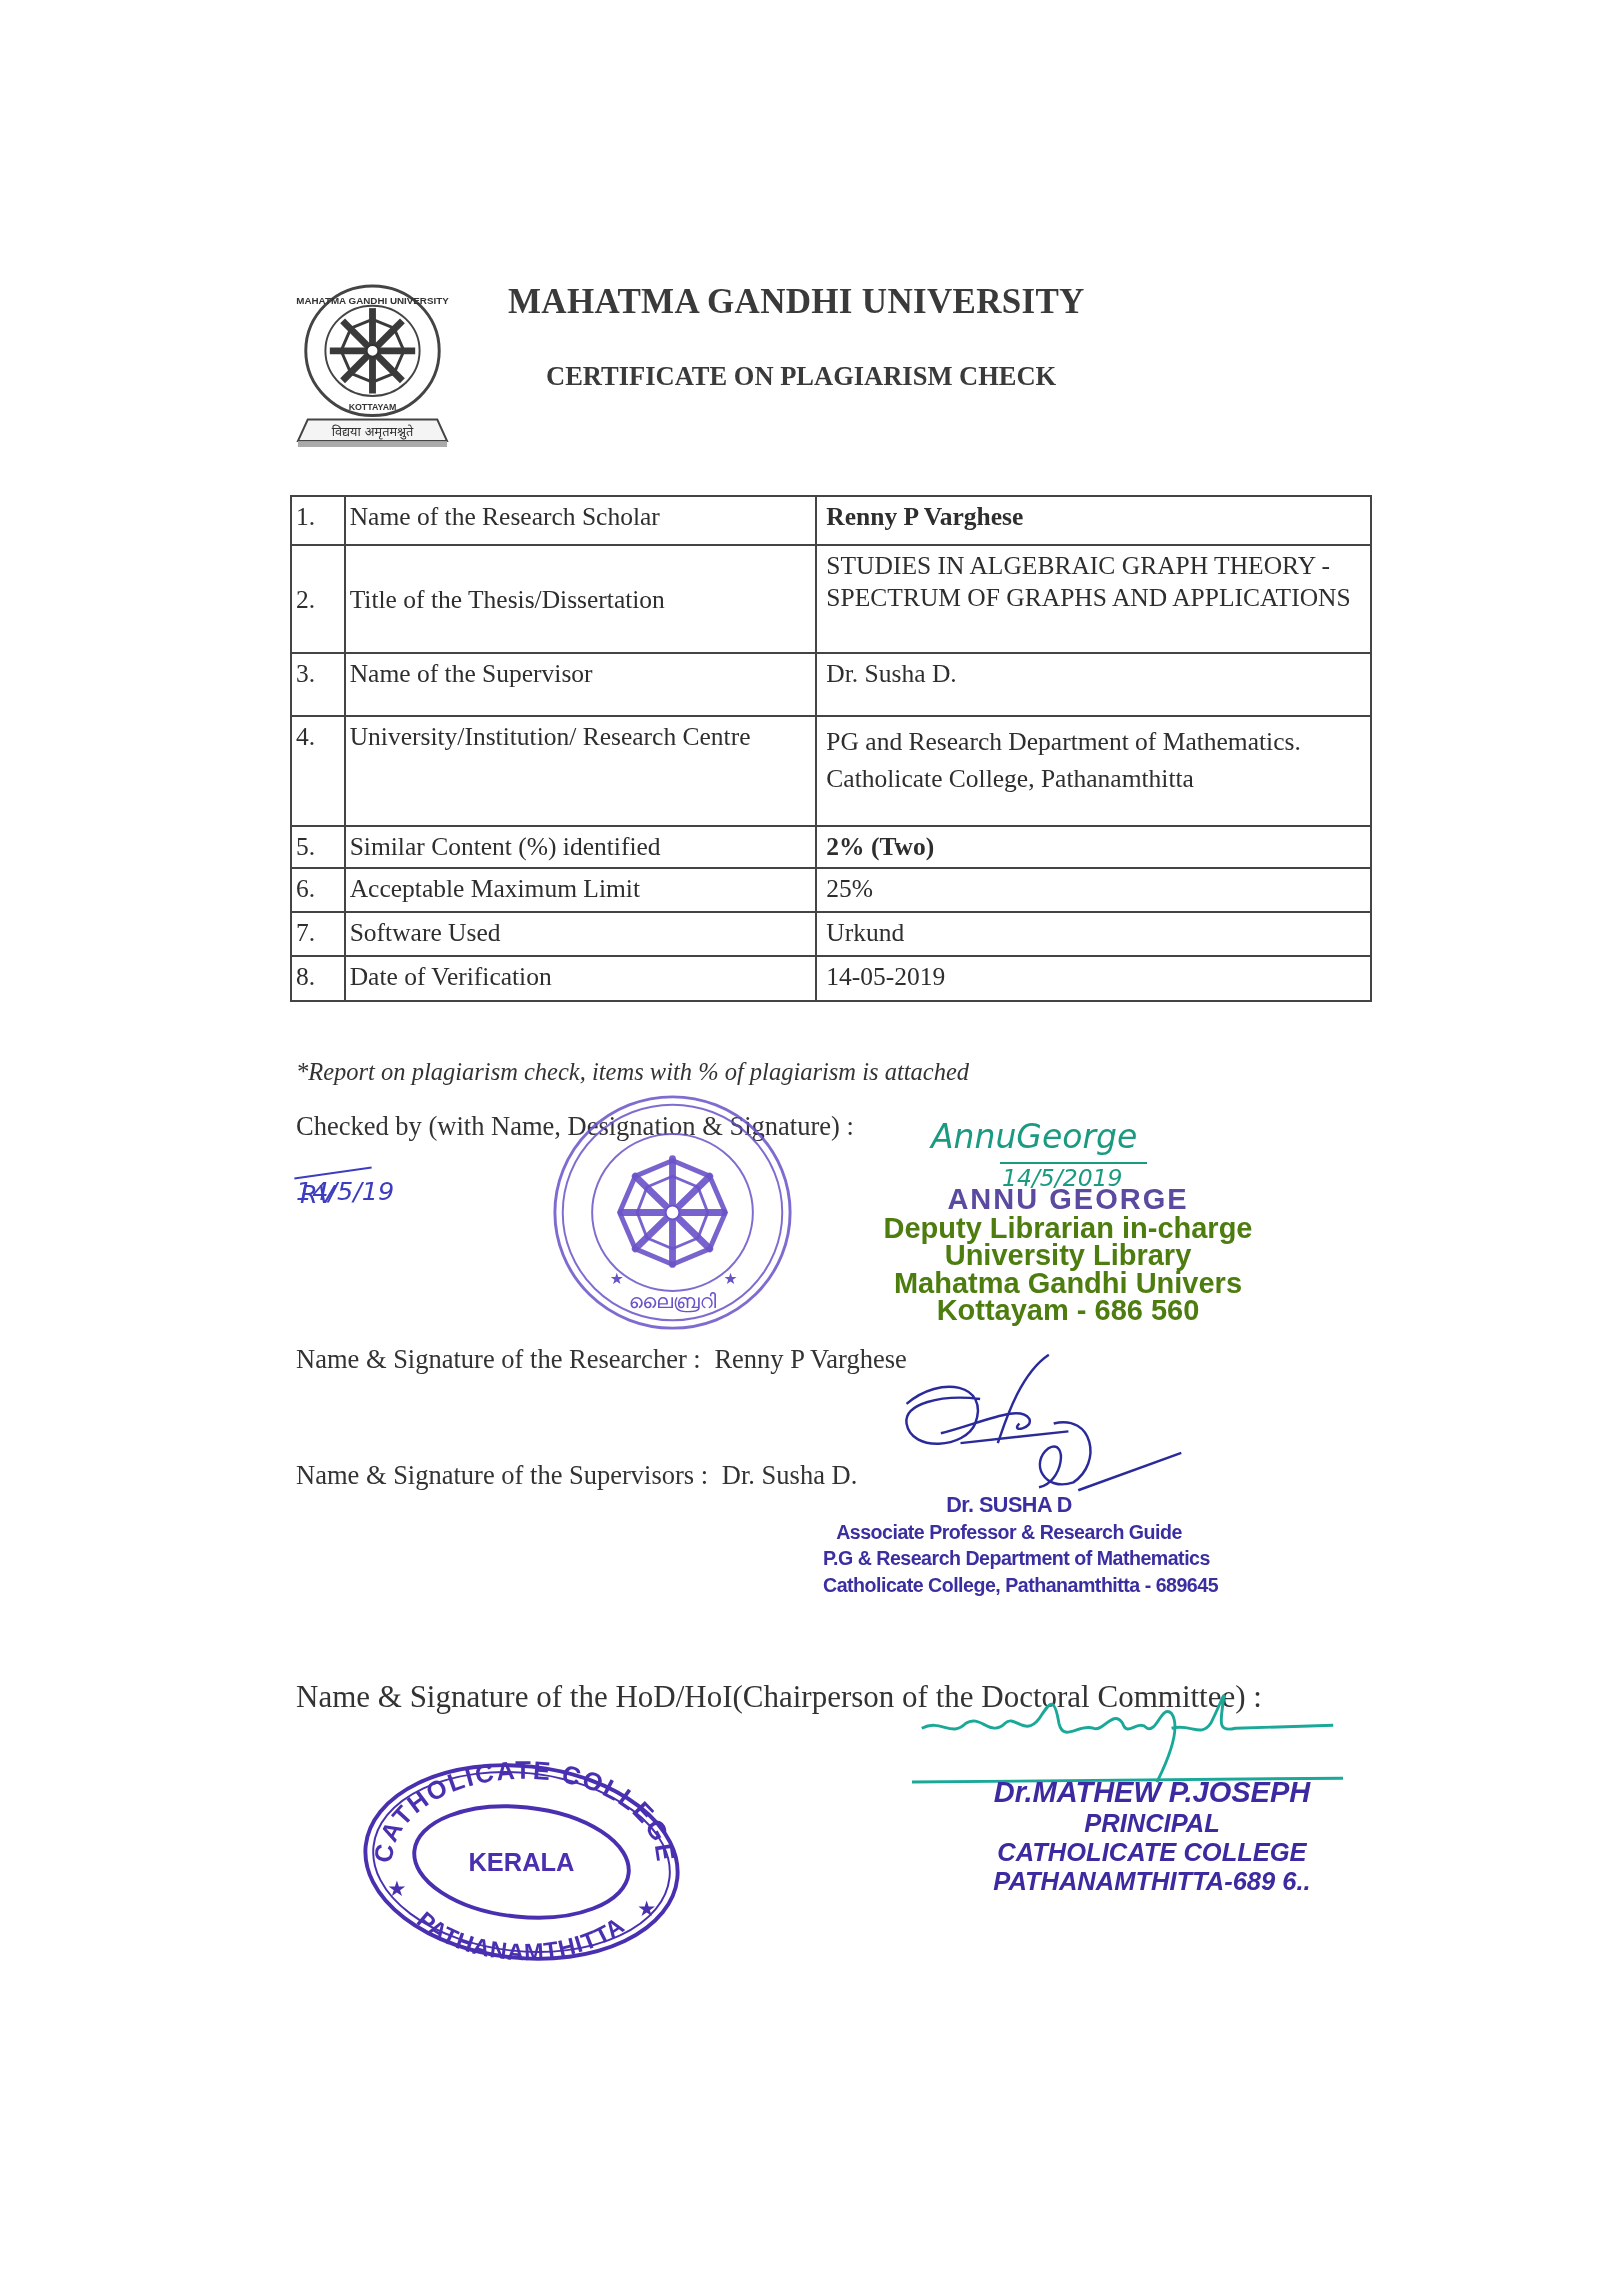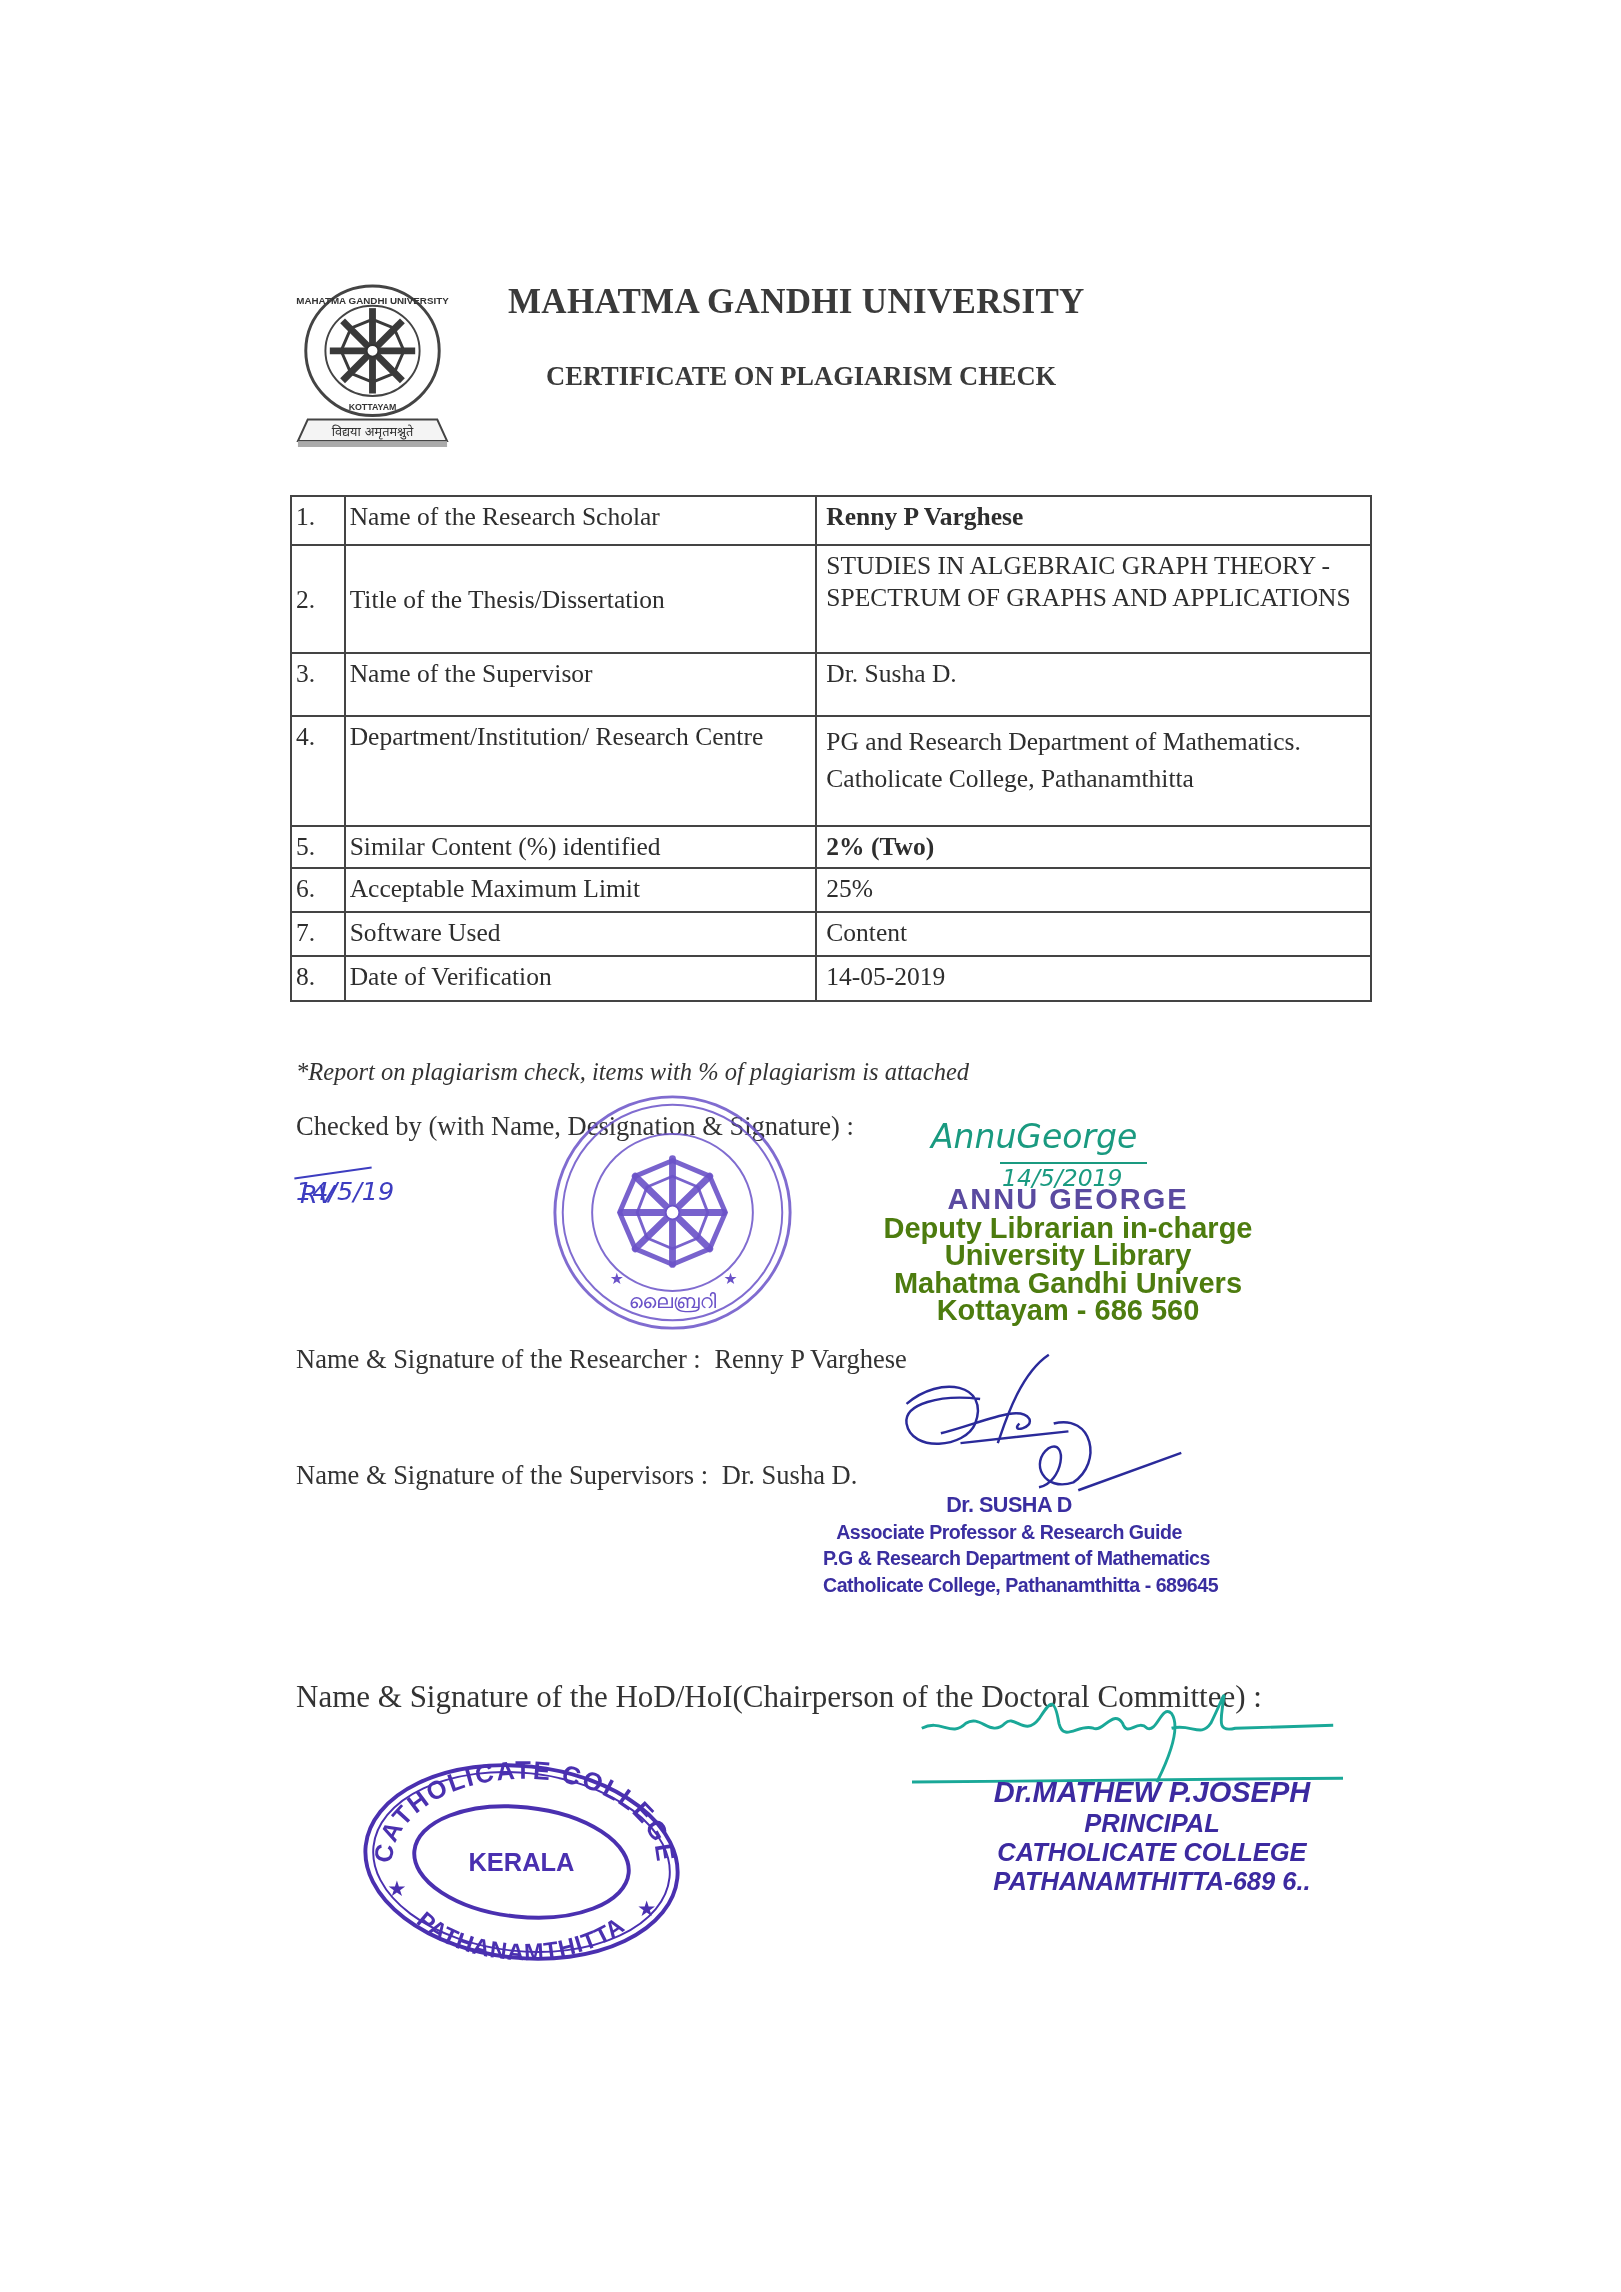--- a/index.html
+++ b/index.html
@@ -88,40 +88,40 @@
       <td class="label" style="vertical-align:middle">Title of the Thesis/Dissertation</td>
       <td class="value" style="line-height:32px">STUDIES IN ALGEBRAIC GRAPH THEORY - SPECTRUM OF GRAPHS AND APPLICATIONS</td>
     </tr>
     <tr style="height:63px">
       <td class="num">3.</td>
       <td class="label">Name of the Supervisor</td>
       <td class="value">Dr. Susha D.</td>
     </tr>
     <tr style="height:110px">
       <td class="num">4.</td>
-      <td class="label">Department/Institution/ Research Centre</td>
+      <td class="label">University/Institution/ Research Centre</td>
       <td class="value" style="line-height:37px; padding-top:5.9px">
         <div>PG and Research Department of Mathematics.</div>
         <div>Catholicate College, Pathanamthitta</div>
       </td>
     </tr>
     <tr style="height:42px">
       <td class="num">5.</td>
       <td class="label">Similar Content (%) identified</td>
       <td class="value bold">2% (Two)</td>
     </tr>
     <tr style="height:44px">
       <td class="num">6.</td>
       <td class="label">Acceptable Maximum Limit</td>
       <td class="value">25%</td>
     </tr>
     <tr style="height:44px">
       <td class="num">7.</td>
       <td class="label">Software Used</td>
-      <td class="value">Content</td>
+      <td class="value">Urkund</td>
     </tr>
     <tr style="height:45px">
       <td class="num">8.</td>
       <td class="label">Date of Verification</td>
       <td class="value">14-05-2019</td>
     </tr>
   </tbody>
 </table>
 
 <div id="footnote" class="abs">*Report on plagiarism check,  items with % of plagiarism is attached</div>

